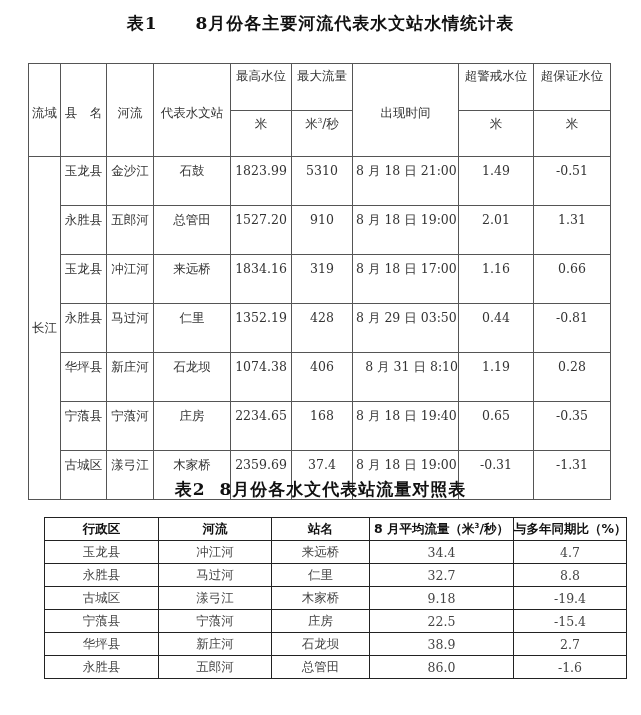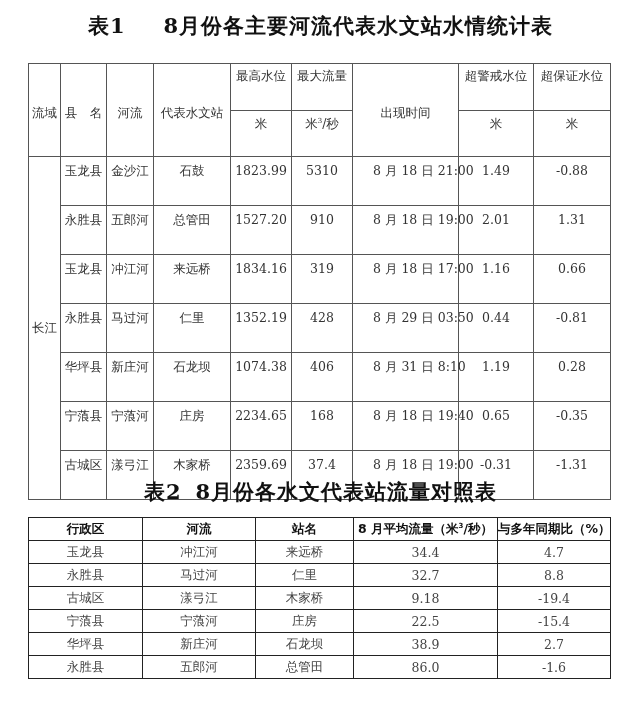--- a/index.html
+++ b/index.html
@@ -1,36 +1,36 @@
 <!DOCTYPE html>
 <html><head>
 <meta charset="utf-8">
 <style>
   html, body { margin:0; padding:0; background:#ffffff; }
   body { width:641px; height:715px; position:relative; overflow:hidden;
          font-family:"DejaVu Serif", "Liberation Serif", serif; color:#222; }
   .title { position:absolute; left:0; width:641px; text-align:center;
-           font-weight:bold; font-size:21px; letter-spacing:1px; color:#111; }
+           font-weight:bold; font-size:17px; letter-spacing:1px; color:#111; }
   #t1-title { top:12px; }
   #t2-title { top:478px; }
   .title .gap { display:inline-block; width:38px; }
   .title .gap2 { display:inline-block; width:14px; }
 
   table { position:absolute; border-collapse:collapse; table-layout:fixed; }
   #table1 { left:28px; top:63px; width:582px; }
   #table1 td { border:1px solid #555; font-size:12.5px; text-align:center;
                padding:0; color:#333; }
   #table1 .hdr td { height:42px; }
   #table1 .hdr2 td { height:40px; }
   #table1 tbody td { height:42px; vertical-align:top; padding-top:6px; }
   #table1 td.basin { vertical-align:middle; padding-top:0;margin-left:13px; }
-  #table1 .time { text-align:left; padding-left:20px; white-space:nowrap; }
+  #table1 .time { text-align:left; padding-left:3px; white-space:nowrap; }
   #table1 .t1h { vertical-align:middle !important;margin-left:11px; }
 
-  #table2 { left:28px; top:517px; width:582px; }
+  #table2 { left:44px; top:517px; width:582px; }
   #table2 td { border:1.5px solid #222; font-size:12.5px; text-align:center;
                height:22px; padding:0; color:#444; }
   #table2 thead td { font-family:"DejaVu Sans", "Liberation Sans", sans-serif;
                      font-weight:bold; color:#111; font-size:12.5px; white-space:nowrap; }
   sup { font-size:7px; }
 </style>
 </head>
 <body>
 
 <div class="title" id="t1-title">
@@ -71,21 +71,21 @@
     <tbody>
     <tr>
       <td rowspan="7" class="basin">长江</td>
       <td>玉龙县</td>
       <td>金沙江</td>
       <td>石鼓</td>
       <td>1823.99</td>
       <td>5310</td>
       <td class="time">8 月 18 日 21:00</td>
       <td>1.49</td>
-      <td>-0.88</td>
+      <td>-0.51</td>
     </tr>
     <tr>
       <td>永胜县</td>
       <td>五郎河</td>
       <td>总管田</td>
       <td>1527.20</td>
       <td>910</td>
       <td class="time">8 月 18 日 19:00</td>
       <td>2.01</td>
       <td>1.31</td>

